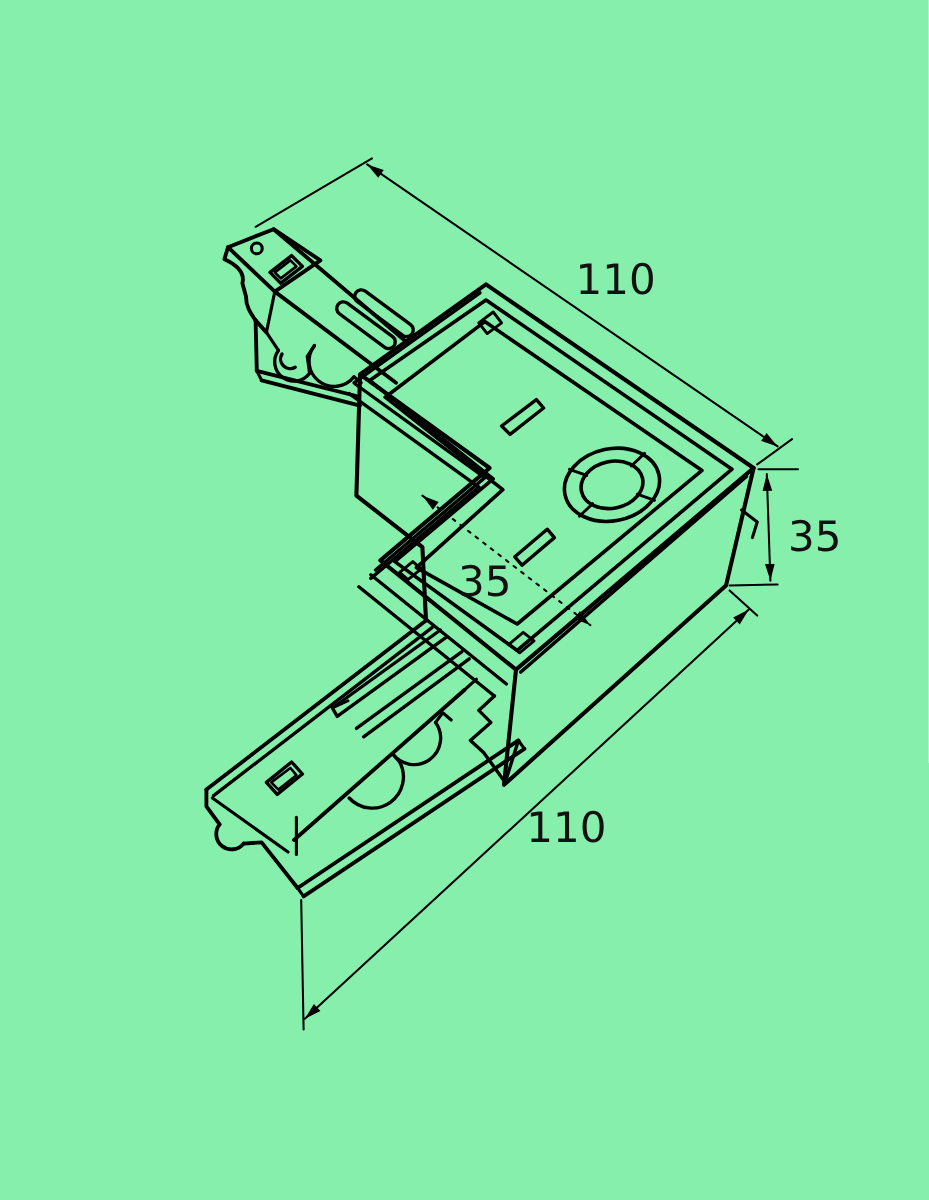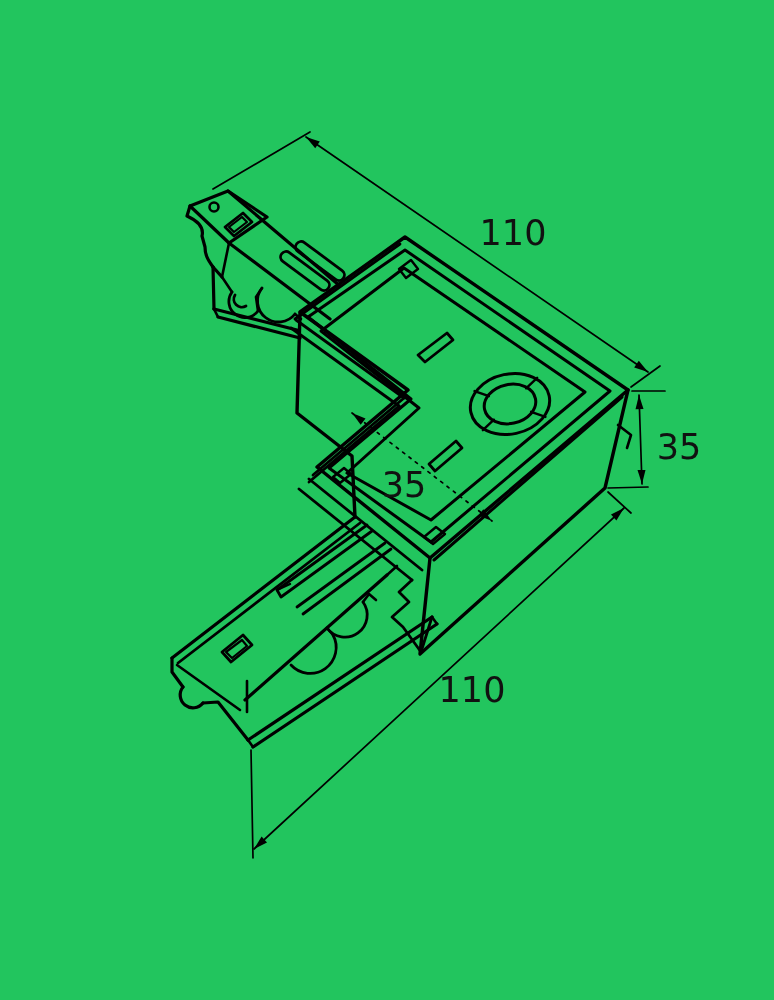--- a/index.html
+++ b/index.html
@@ -1,16 +1,16 @@
 <!DOCTYPE html>
 <html><head>
 <meta charset="utf-8">
 <style>
   html,body{margin:0;padding:0;background:#ffffff;}
-  .stage{position:relative;width:774px;height:1000px;background:#22c55e;overflow:hidden;}
+  .stage{position:relative;width:774px;height:1000px;background:#86efac;overflow:hidden;}
   svg{display:block;}
   .ln{fill:none;stroke-linecap:round;stroke-linejoin:round;}
   .dim-text{font-family:"DejaVu Sans","Liberation Sans",sans-serif;font-size:35px;fill:#111111;}
 </style>
 </head>
 <body>
 
 <div class="stage">
 <svg width="774" height="1000" viewBox="0 0 774 1000">
 

